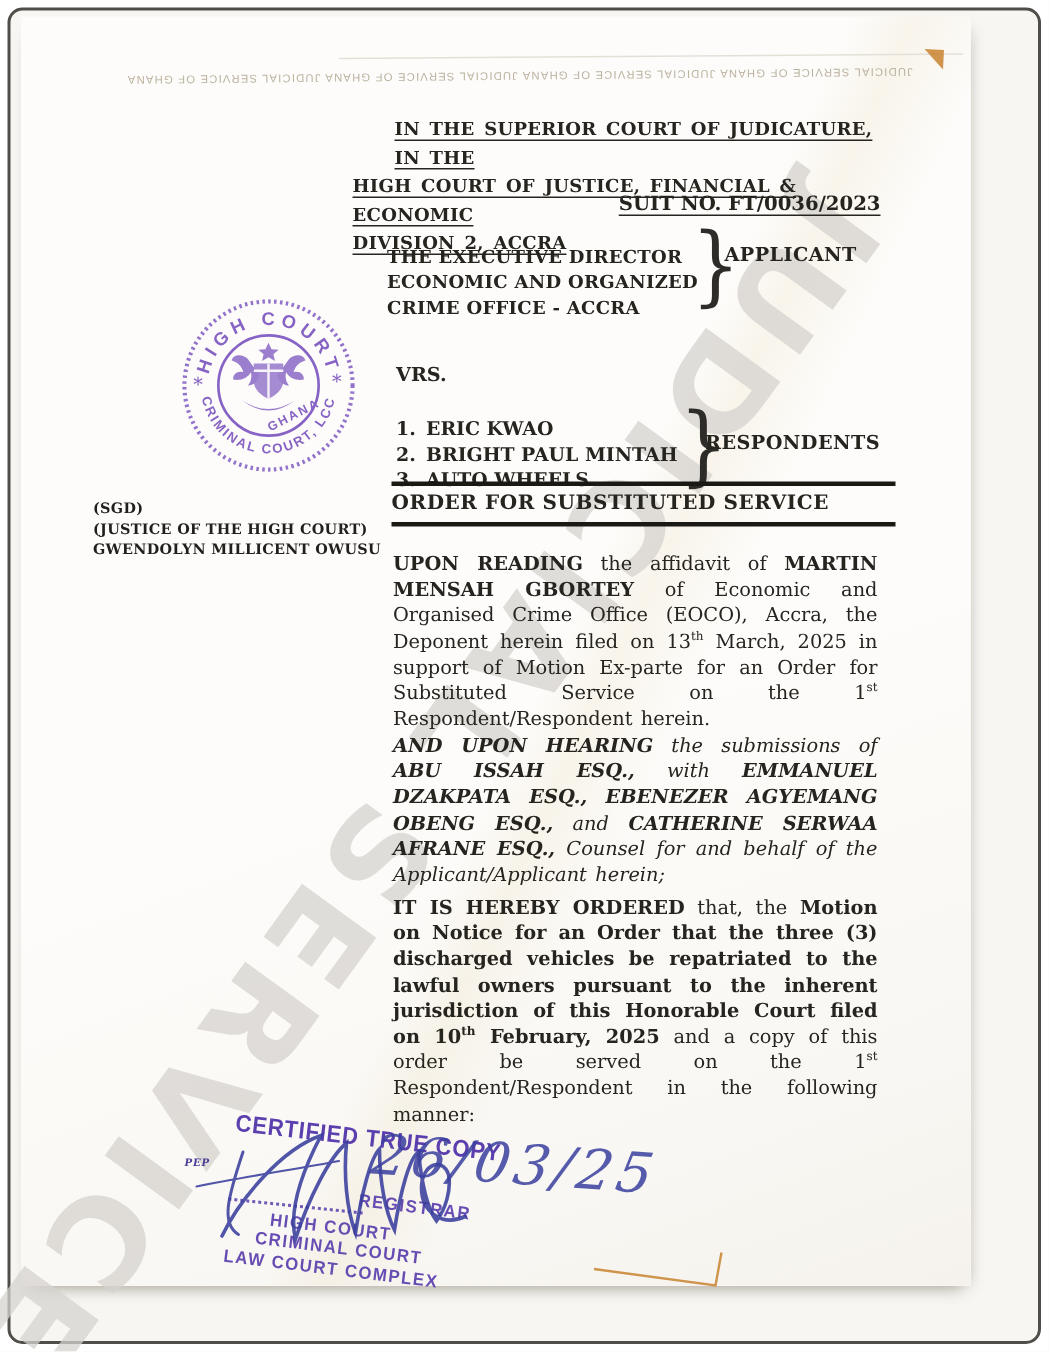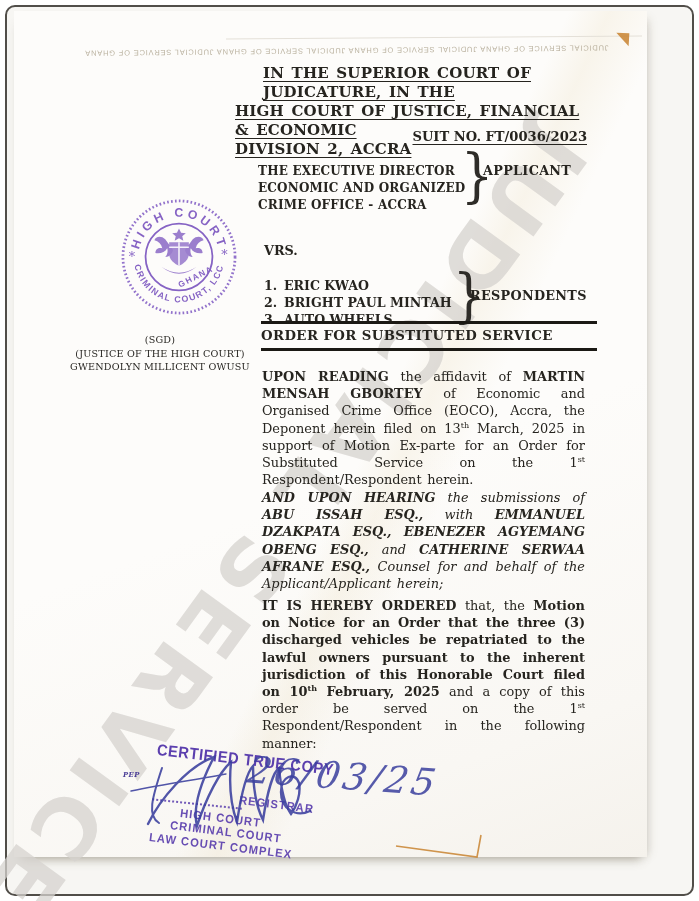--- a/index.html
+++ b/index.html
@@ -24,21 +24,21 @@
     transform:rotate(126deg);font-family:"DejaVu Sans","Liberation Sans",sans-serif;
     font-weight:700;font-size:84px;letter-spacing:7px;color:var(--c-watermark_gray);
     white-space:nowrap;z-index:2;opacity:.75;}
   .edge-strip{position:absolute;left:68px;top:46px;width:557px;text-align:center;
     transform:rotate(179.4deg);font-family:"Liberation Sans",sans-serif;font-size:7.5px;
     letter-spacing:.8px;color:#b4ab97;white-space:nowrap;opacity:.9;}
   .fold-line{position:absolute;left:226px;top:37px;width:416px;height:1px;background:#e4e0d8;transform:rotate(-.4deg);}
   .corner-flag{position:absolute;left:616px;top:33px;width:0;height:0;
     border-top:13px solid var(--c-edge_orange);border-left:13px solid transparent;opacity:.85;transform:rotate(3deg);}
   
-  .court-header{position:absolute;left:235px;top:64px;width:352px;font-weight:700;font-size:15px;line-height:19px;}
+  .court-header{position:absolute;left:235px;top:77px;width:352px;font-weight:700;font-size:12px;line-height:19px;}
   .court-header .ln{text-decoration:underline;text-underline-offset:3px;word-spacing:2px;letter-spacing:.2px;}
   .court-header .ind{padding-left:28px;display:block;}
   .suit-no{position:absolute;left:235px;top:129px;width:352px;text-align:right;font-weight:700;font-size:13.1px;}
   .suit-no span{text-decoration:underline;text-underline-offset:3px;margin-left:36px;}
   
   .applicant-block{position:absolute;left:258px;top:163px;font-weight:700;font-size:12px;line-height:17px;letter-spacing:.2px;}
   .brace{position:absolute;font-size:54px;font-weight:400;color:#2e2c28;transform:scale(.95,1.08);line-height:1;}
   .brace-1{left:460px;top:150px;}
   .brace-2{left:452px;top:270px;}
   .role{position:absolute;font-weight:700;font-size:12.8px;letter-spacing:.3px;}
@@ -53,21 +53,21 @@
   .rule-1{top:321px;}
   .rule-2{top:348px;}
   .order-title{position:absolute;left:261px;top:328px;width:336px;text-align:left;font-weight:700;font-size:13.3px;letter-spacing:.4px;}
   .para{position:absolute;left:262px;width:323px;font-size:12.9px;line-height:17.2px;text-align:justify;word-spacing:1.5px;}
   .para-1{top:368px;}
   .para-2{top:489px;font-style:italic;}
   .para-3{top:597px;}
   .para sup{font-size:8px;line-height:0;}
   
   .judge-stamp{position:absolute;left:120px;top:198px;width:118px;height:118px;opacity:.93;}
-  .sgd-block{position:absolute;left:62px;top:333px;width:196px;text-align:center;font-weight:400;font-size:9.6px;line-height:13.5px;letter-spacing:.2px;color:#211f1b;}
+  .sgd-block{position:absolute;left:62px;top:333px;width:196px;font-weight:700;font-size:9.6px;line-height:13.5px;letter-spacing:.2px;color:#211f1b;}
   
   .cert{color:var(--c-cert_purple);font-family:"Liberation Sans",sans-serif;font-weight:700;position:absolute;white-space:nowrap;}
   .cert-title{left:158px;top:741px;font-size:16px;letter-spacing:.6px;transform:rotate(6.5deg) scaleX(.92);transform-origin:left top;}
   .cert-line{font-size:11.8px;letter-spacing:1.1px;transform:rotate(7deg) scaleX(.95);transform-origin:left top;opacity:.92;}
   .cert-registrar{left:240px;top:793px;}
   .cert-l1{left:181px;top:806px;}
   .cert-l2{left:171px;top:818px;}
   .cert-l3{left:150px;top:830px;}
   .cert-dots{position:absolute;left:152px;top:803px;width:90px;border-top:2px dotted var(--c-cert_purple);transform:rotate(6deg);opacity:.85;}
   .pep{position:absolute;left:123px;top:771px;font-size:6.8px;font-weight:700;font-style:italic;color:#4a3d96;letter-spacing:.5px;}

